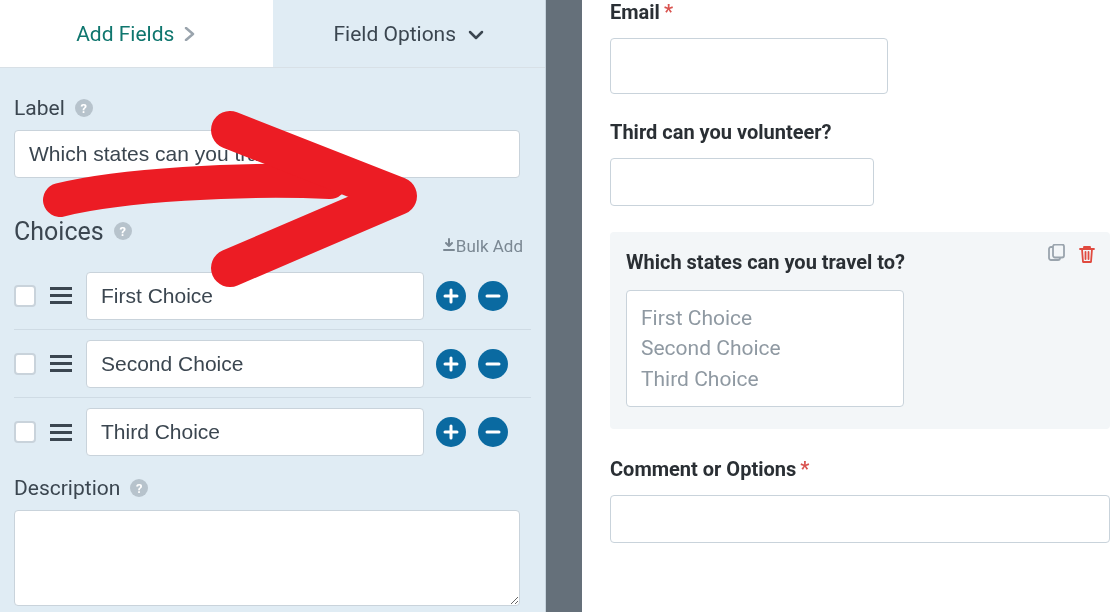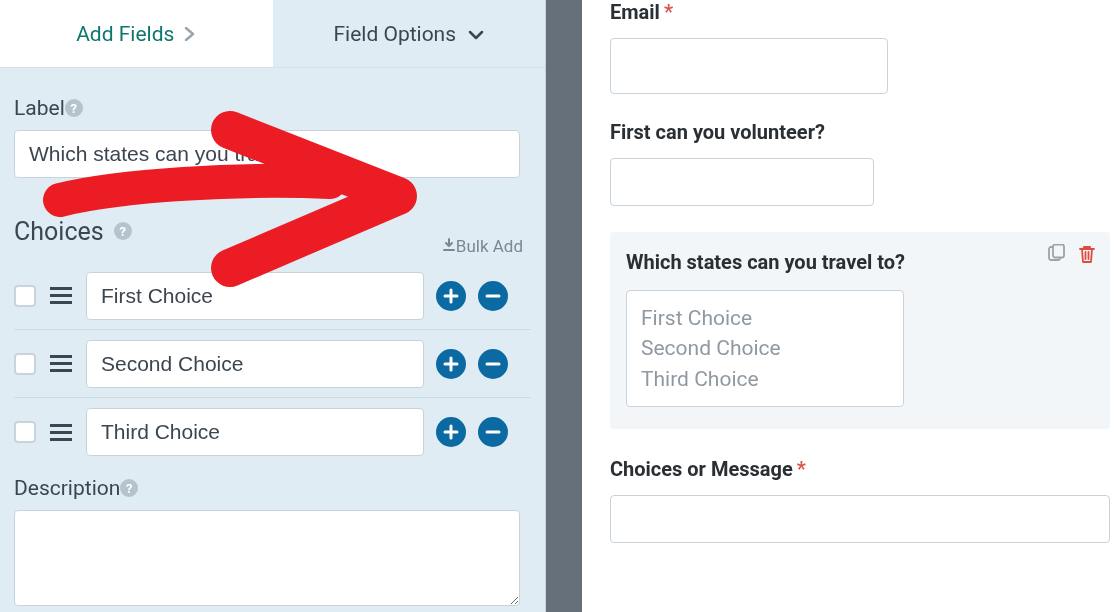--- a/index.html
+++ b/index.html
@@ -5,21 +5,21 @@
   * { box-sizing: border-box; margin: 0; padding: 0; }
   html, body { width: 1116px; height: 612px; font-family: -apple-system, BlinkMacSystemFont, "Segoe UI", Roboto, Helvetica, Arial, sans-serif; background: #fff; overflow: hidden; }
   .app { display: flex; width: 100%; height: 100%; }
   
   .left { width: 546px; background: #e0ecf4; border-right: 1px solid #c6d3dd; position: relative; }
   .tabs { display: flex; height: 68px; background: #fff; border-bottom: 1px solid #d8e0e6; }
   .tab { flex: 1; display: flex; align-items: center; justify-content: center; gap: 10px; color: #0f766e; font-size: 21px; cursor: pointer; }
   .tab.active { background: #e0ecf4; color: #3b4650; gap: 12px; }
   .chev { display: inline-block; }
   .sidebar-body { padding: 20px 14px 14px 14px; }
-  .row-label { display: flex; align-items: center; gap: 0; color: #3b4650; font-size: 21px; margin-top: 8px; margin-bottom: 10px; }
+  .row-label { display: flex; align-items: center; gap: 10px; color: #3b4650; font-size: 21px; margin-top: 8px; margin-bottom: 10px; }
   .help-icon { width: 18px; height: 18px; border-radius: 50%; background: #b7c3cc; color: #fff; font-size: 13px; font-weight: 700; display: inline-flex; align-items: center; justify-content: center; }
   .text-input { width: 506px; height: 48px; border: 1px solid #c9d3db; border-radius: 4px; background: #fff; padding: 0 14px; font-size: 21px; color: #3b4650; }
   .choices-header { display: flex; align-items: center; margin-top: 28px; margin-bottom: 6px; }
   .choices-header .title { font-size: 25px; color: #3b4650; }
   .choices-header .spacer { flex: 1; }
   .bulk-add { display: flex; align-items: center; color: #7b8893; font-size: 17px; cursor: pointer; margin-right: 8px; margin-top: 30px; }
   .choice-row { display: flex; align-items: center; height: 68px; border-bottom: 1px solid #cfdbe4; gap: 12px; }
   .choice-row:last-of-type { border-bottom: none; }
   .cb { width: 22px; height: 22px; border: 2px solid #c9d3db; border-radius: 4px; background: #fff; cursor: pointer; }
   .drag { display: flex; flex-direction: column; gap: 4px; cursor: grab; padding: 0 2px; }
@@ -172,21 +172,21 @@
     <div class="field-block">
       <div class="field-label">
         <span>Email</span>
         <span class="req">*</span>
       </div>
       <div class="preview-input"></div>
     </div>
 
     <div class="field-block">
       <div class="field-label">
-        <span>First can you volunteer?</span>
+        <span>Third can you volunteer?</span>
       </div>
       <div class="preview-input small"></div>
     </div>
 
     <div class="selected-field">
       <div class="toolbar">
         <span class="tool-icon">
           <svg width="20" height="20" viewBox="0 0 20 20">
               <rect x="3" y="3" width="11" height="13" rx="2" fill="none" stroke="#9aa4ad" stroke-width="1.8"></rect>
               <rect x="7" y="0.5" width="11" height="13" rx="2" fill="#f3f6f8" stroke="#9aa4ad" stroke-width="1.8"></rect>
@@ -205,20 +205,20 @@
         <div id="states-options">
             <div class="opt">First Choice</div>
             <div class="opt">Second Choice</div>
             <div class="opt">Third Choice</div>
           </div>
       </div>
     </div>
 
     <div class="field-block">
       <div class="field-label">
-        <span>Choices or Message</span>
+        <span>Comment or Options</span>
         <span class="req">*</span>
       </div>
       <div class="comment-input"></div>
     </div>
 
   </div>
 </div>
 
 </body></html>

